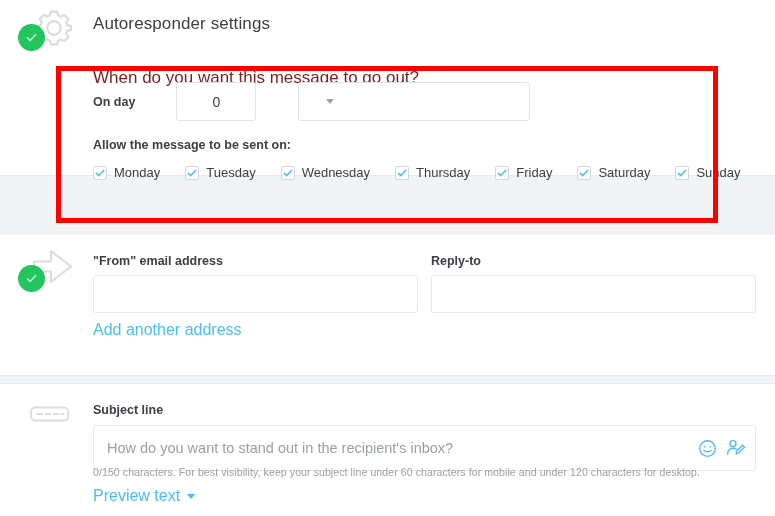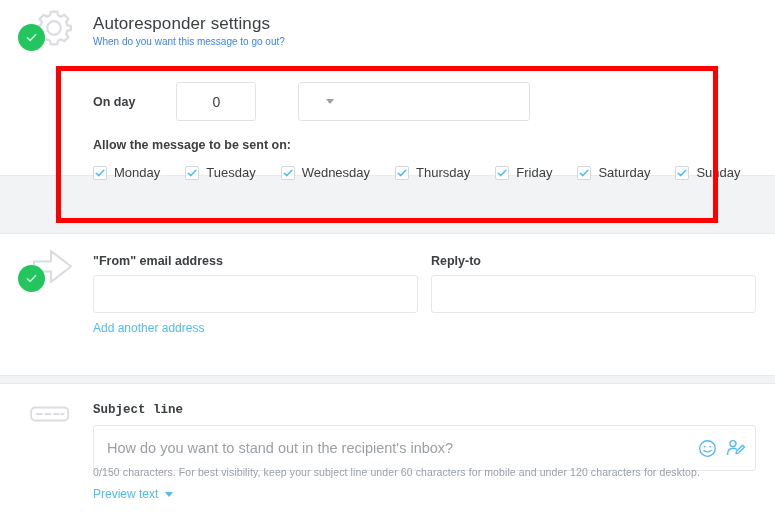--- a/index.html
+++ b/index.html
@@ -81,36 +81,36 @@
     left: 93px;
     top: 14px;
     font-size: 17px;
     color: #3c4043;
     font-weight: 400;
     letter-spacing: .1px;
   }
   .section-sub {
     position: absolute;
     left: 93px;
-    top: 36px;
-    font-size: 10px;
-    color: #3b82f6;
+    top: 68px;
+    font-size: 17px;
+    color: #7f1d1d;
   }
   .field-label {
     font-size: 12.5px;
     color: #3c4043;
     font-weight: 700;
   }
   .muted-help {
     font-size: 10.5px;
     color: #9aa0a6;
     letter-spacing: .1px;
   }
   .link {
-    font-size: 12px;
+    font-size: 16px;
     color: #4dbdf5;
     cursor: pointer;
   }
 
   
   #highlight-box {
     position: absolute;
     left: 56px;
     top: 66px;
     width: 662px;
@@ -227,21 +227,21 @@
     border-radius: 3px;
     background: #fff;
     box-sizing: border-box;
     cursor: text;
   }
   #from-input { left: 93px; top: 275px; width: 325px; }
   #reply-input { left: 431px; top: 275px; width: 325px; }
   #add-another { position: absolute; left: 93px; top: 321px; }
 
   
-  #subject-label { position: absolute; left: 93px; top: 403px; font-family: Liberation Mono, monospace; }
+  #subject-label { position: absolute; left: 93px; top: 403px; }
   #subject-input-wrap {
     position: absolute;
     left: 93px;
     top: 425px;
     width: 663px;
     height: 46px;
     border: 1px solid #e6e8ea;
     border-radius: 3px;
     background: #fff;
     box-sizing: border-box;

